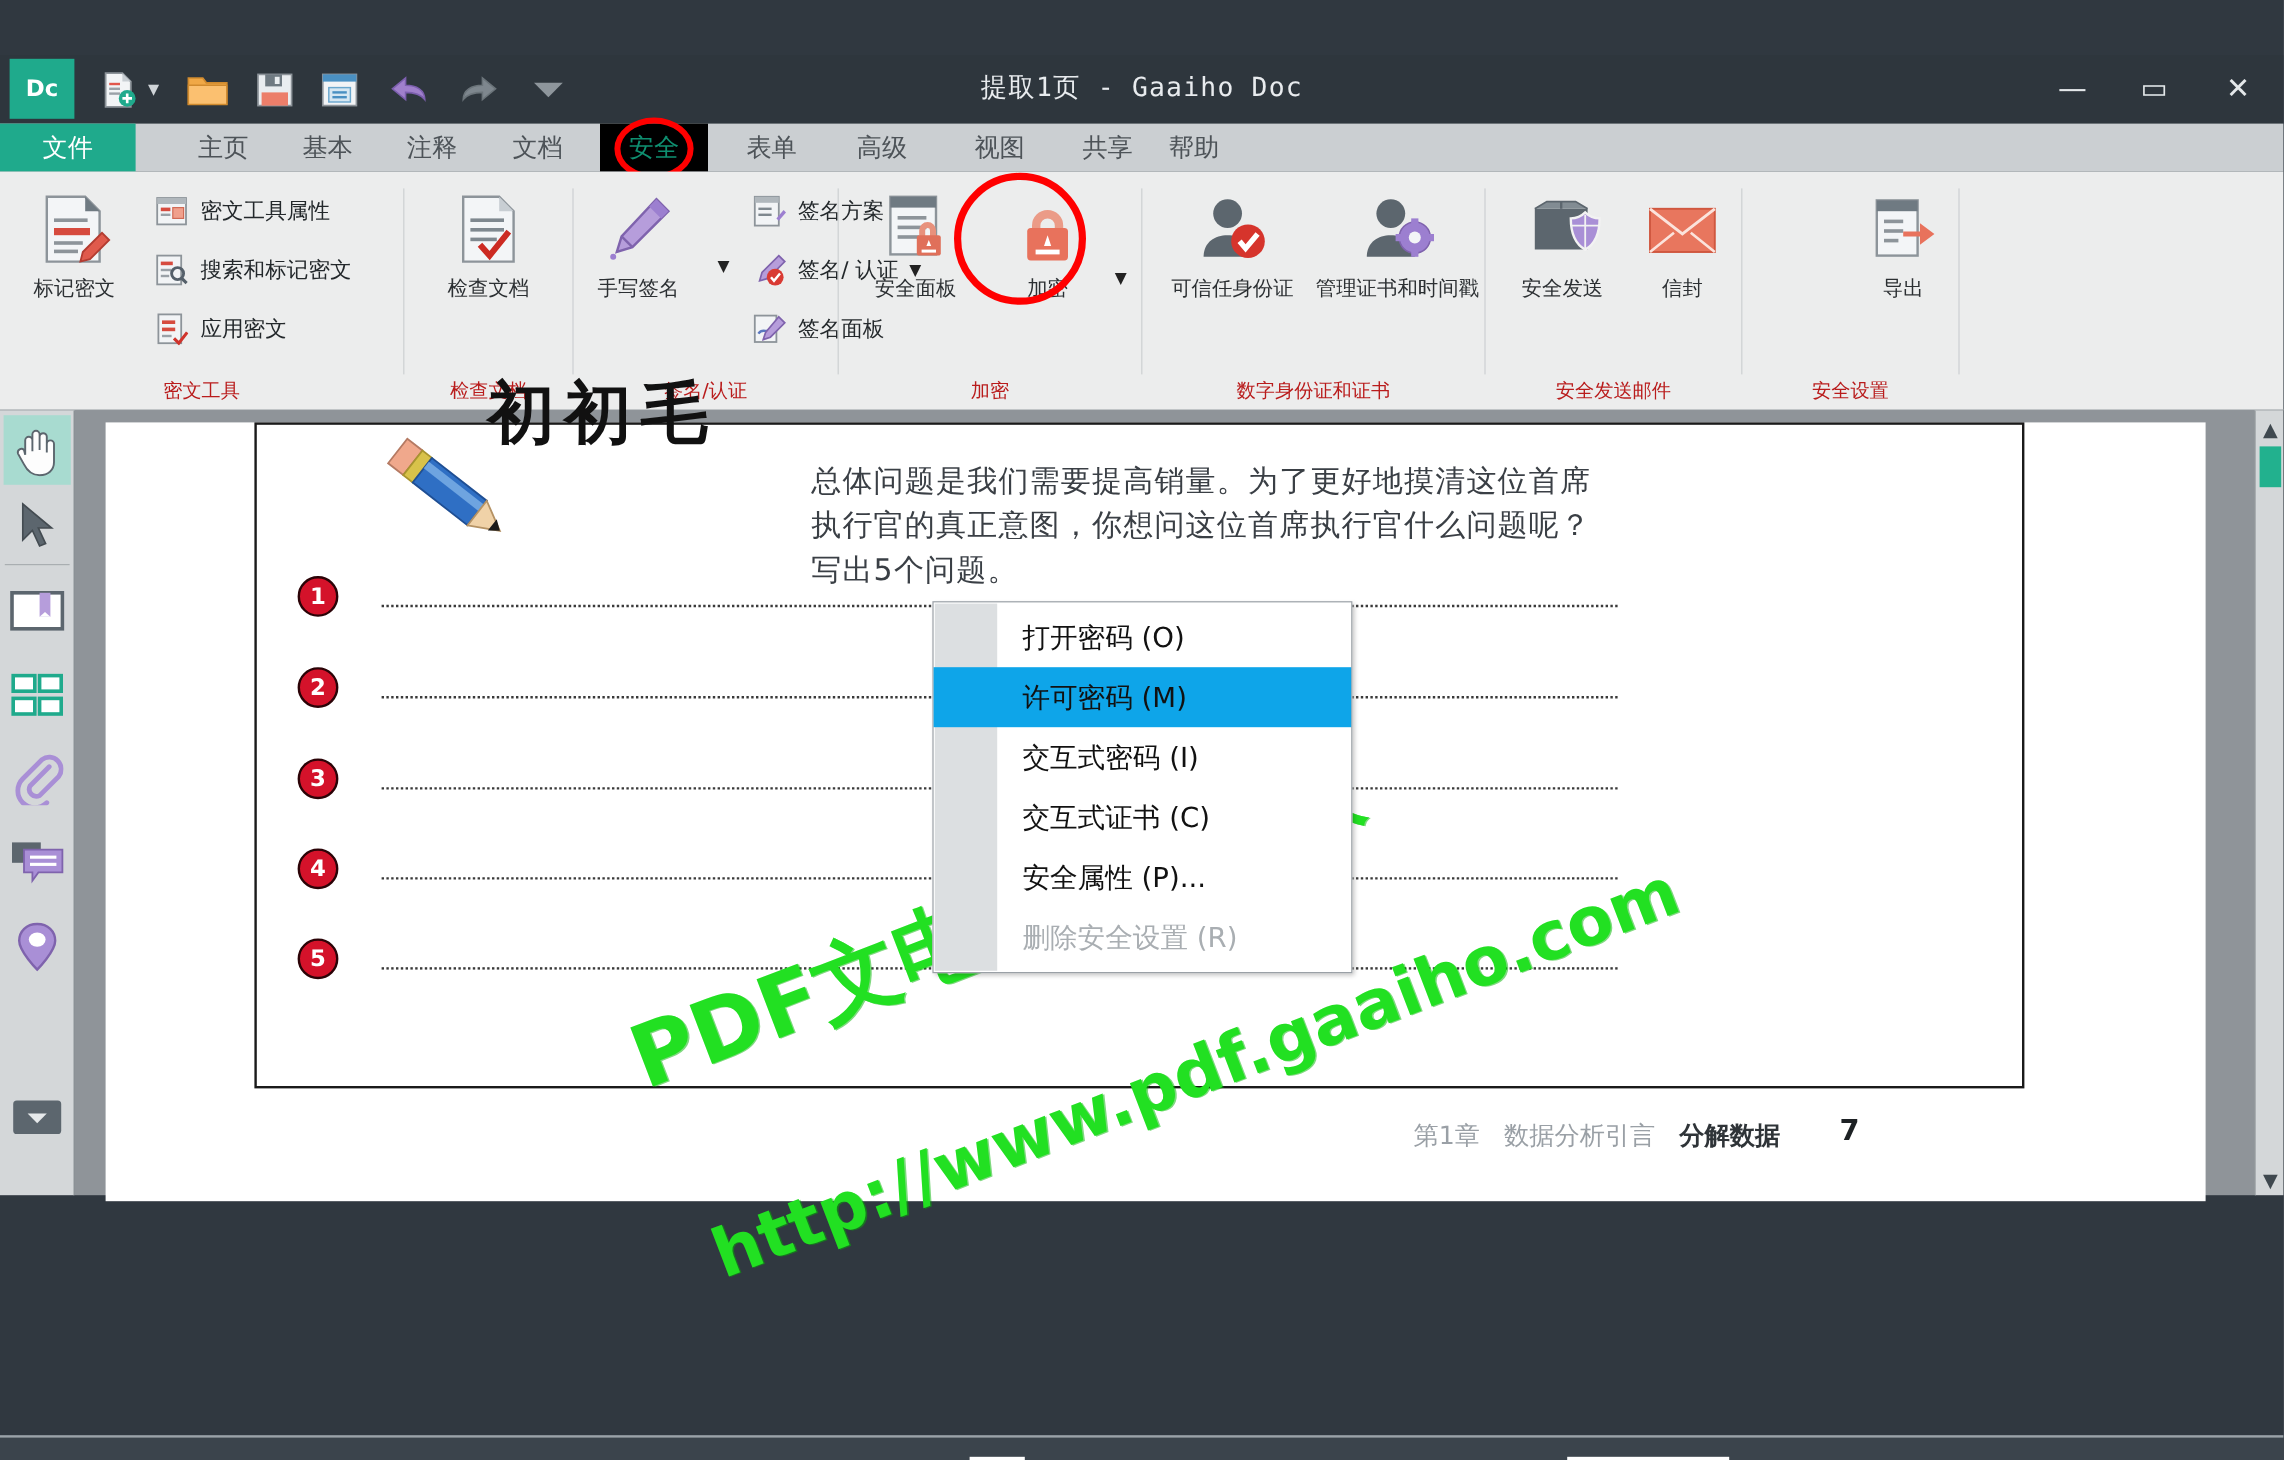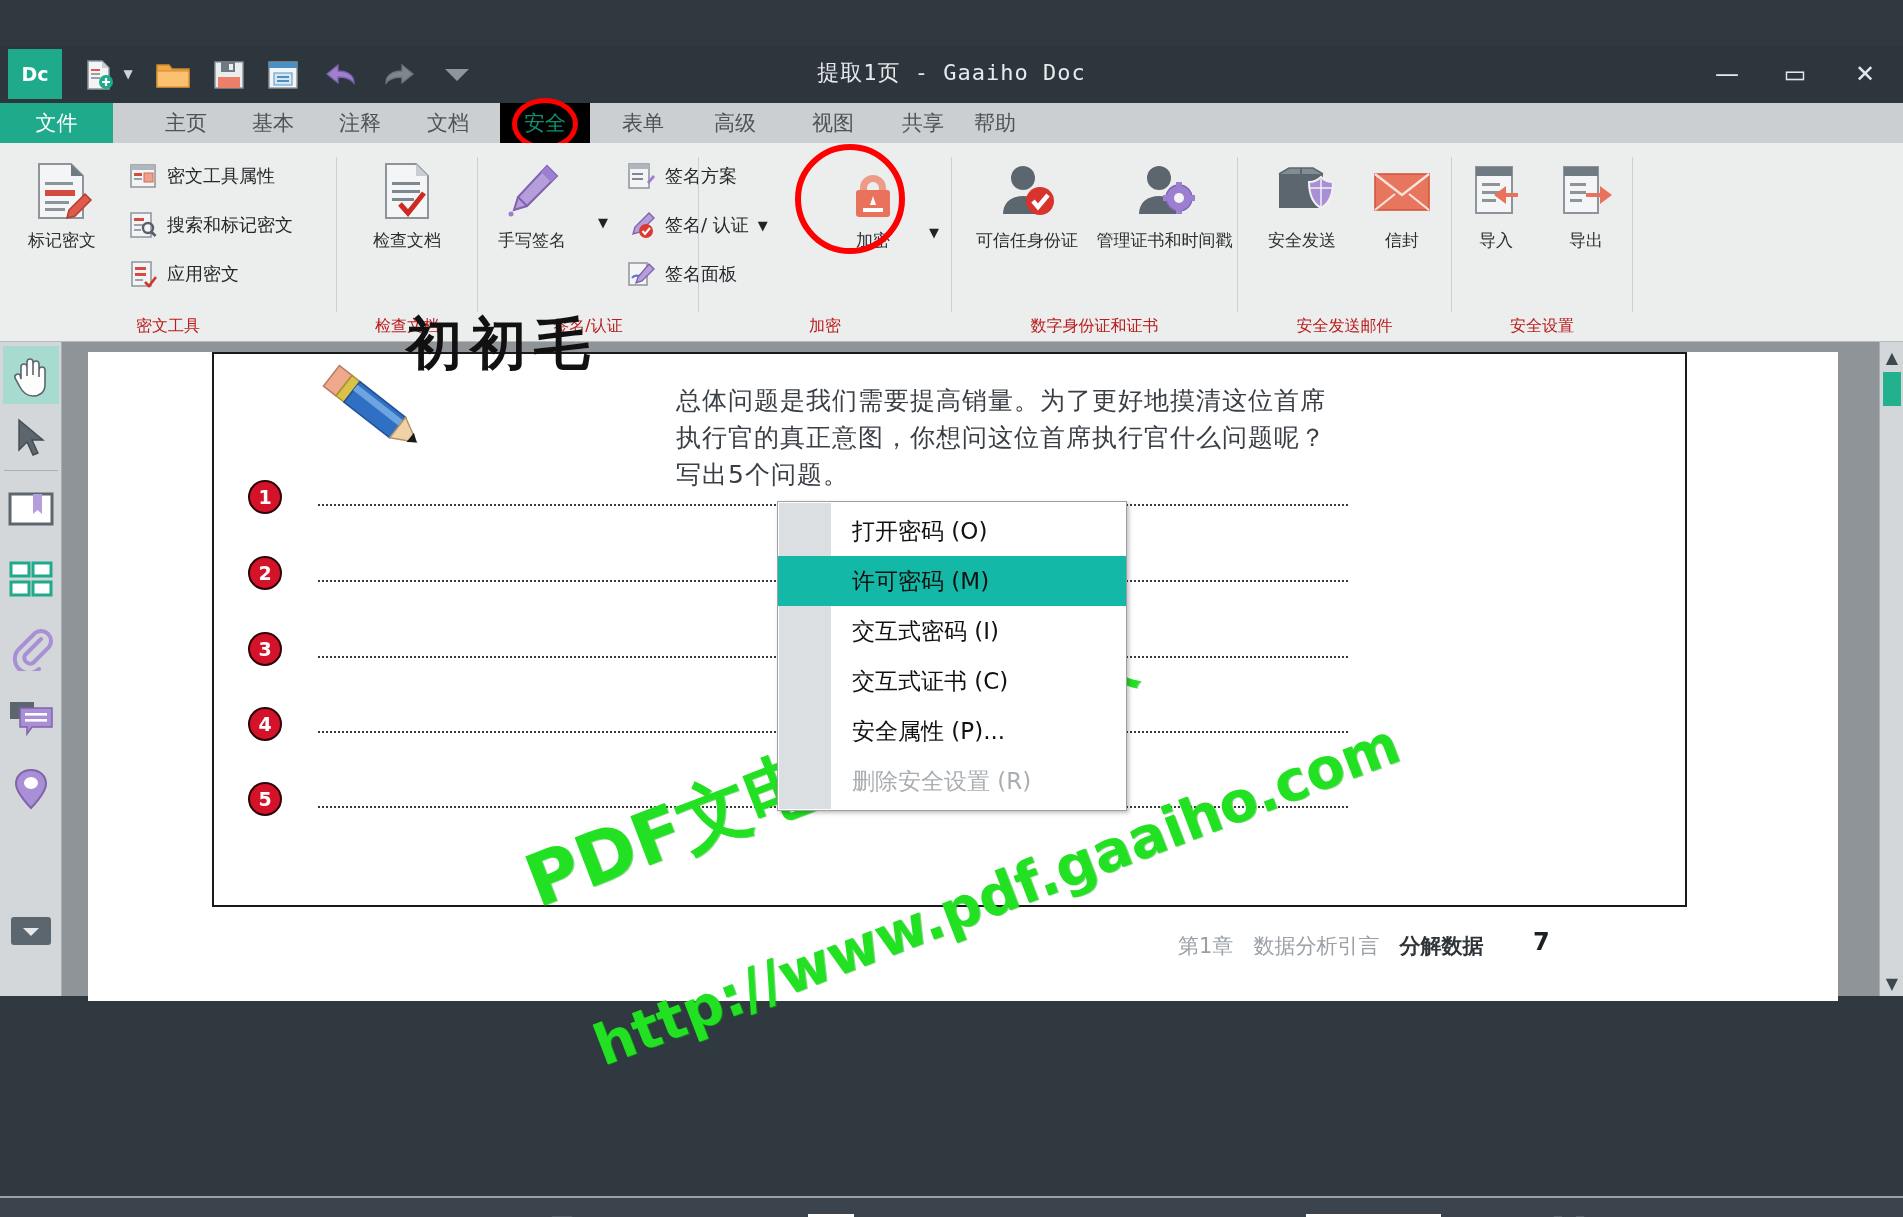--- a/index.html
+++ b/index.html
@@ -201,21 +201,21 @@
     padding: 4px 0;
   }
   .menu-gutter {
     position: absolute; left: 1px; top: 1px; width: 52px; bottom: 1px;
     background: #dcdfe1;
   }
   .menu-item {
     position: relative; height: 50px; display: flex; align-items: center;
     padding-left: 74px; font-size: 23px; color: #111; z-index: 2;
   }
-  .menu-item.hl { background: #14b8a6; text-align: right; }
+  .menu-item.hl { background: #0ea5e9; text-align: right; }
   .menu-item.disabled { color: #a9aeb2; text-align: right; }
 </style>
 </head>
 <body>
 
 <div id="app">
 
   <div class="titlebar">
     <div class="logo-dc">Dc</div>
 
@@ -419,20 +419,36 @@
             <path d="M22 4l5 5-12 12-6 2 2-6z" fill="#b69ddb" stroke="#7f63ad" stroke-width="1.4"></path>
           </svg>
         </span>
         <span class="lbl">签名面板</span>
       </div>
       <div class="glabel">签名/认证</div>
     </div>
     <div class="rgroup-sep" style="left:698px"></div>
 
     <div class="rgroup" style="left:699px; width:252px">
+      <div class="big-btn" style="left:10px">
+        <div class="ico">
+          <svg width="66" height="66" viewBox="0 0 66 66">
+            <rect x="12" y="6" width="38" height="48" fill="#f3f5f7" stroke="#8d949a" stroke-width="2"></rect>
+            <rect x="12" y="6" width="38" height="9" fill="#6f7a82"></rect>
+            <rect x="18" y="22" width="24" height="3" fill="#8d949a"></rect>
+            <rect x="18" y="30" width="24" height="3" fill="#8d949a"></rect>
+            <rect x="18" y="38" width="18" height="3" fill="#8d949a"></rect>
+            <path d="M36 34a7 7 0 0114 0v6h-5v-6a2 2 0 00-4 0v6h-5z" fill="#e8917c"></path>
+            <rect x="34" y="38" width="20" height="17" rx="2" fill="#e0705a"></rect>
+            <path d="M44 42l2 5h-4z" fill="#fff"></path>
+            <rect x="38" y="50" width="12" height="2.5" fill="#fff"></rect>
+          </svg>
+        </div>
+        <div class="lbl">安全面板</div>
+      </div>
 
       <div class="big-btn" style="left:120px">
         <div class="ico">
           <svg width="66" height="66" viewBox="0 0 66 66">
             <path d="M20 30a13 13 0 0126 0v6h-7v-6a6 6 0 00-12 0v6h-7z" fill="#eb9b87"></path>
             <rect x="16" y="32" width="34" height="27" rx="3" fill="#e8725c"></rect>
             <path d="M33 38l3 9h-6z" fill="#fff"></path>
             <rect x="23" y="50" width="20" height="4" fill="#fff"></rect>
           </svg>
         </div>
@@ -500,33 +516,20 @@
             <path d="M6 44l20-16M60 44L40 28" fill="none" stroke="#fbe3dc" stroke-width="2.2"></path>
           </svg>
         </div>
         <div class="lbl">信封</div>
       </div>
       <div class="glabel">安全发送邮件</div>
     </div>
     <div class="rgroup-sep" style="left:1451px"></div>
 
     <div class="rgroup" style="left:1452px; width:180px">
-      <div class="big-btn" style="left:0px; width:88px">
-        <div class="ico">
-          <svg width="60" height="60" viewBox="0 0 60 60">
-            <rect x="10" y="6" width="36" height="46" fill="#f3f5f7" stroke="#8d949a" stroke-width="2"></rect>
-            <rect x="10" y="6" width="36" height="9" fill="#6f7a82"></rect>
-            <rect x="16" y="22" width="18" height="3" fill="#8d949a"></rect>
-            <rect x="16" y="30" width="18" height="3" fill="#8d949a"></rect>
-            <rect x="16" y="38" width="14" height="3" fill="#8d949a"></rect>
-            <path d="M52 32h-12V25l-12 9 12 9v-7h12z" fill="#e8725c"></path>
-          </svg>
-        </div>
-        <div class="lbl">导入</div>
-      </div>
       <div class="big-btn" style="left:90px; width:88px">
         <div class="ico">
           <svg width="60" height="60" viewBox="0 0 60 60">
             <rect x="8" y="6" width="34" height="46" fill="#f3f5f7" stroke="#8d949a" stroke-width="2"></rect>
             <rect x="8" y="6" width="34" height="9" fill="#6f7a82"></rect>
             <rect x="14" y="22" width="16" height="3" fill="#8d949a"></rect>
             <rect x="14" y="30" width="16" height="3" fill="#8d949a"></rect>
             <rect x="14" y="38" width="12" height="3" fill="#8d949a"></rect>
             <path d="M30 32h14v-7l12 9-12 9v-7H30z" fill="#e8725c"></path>
           </svg>

